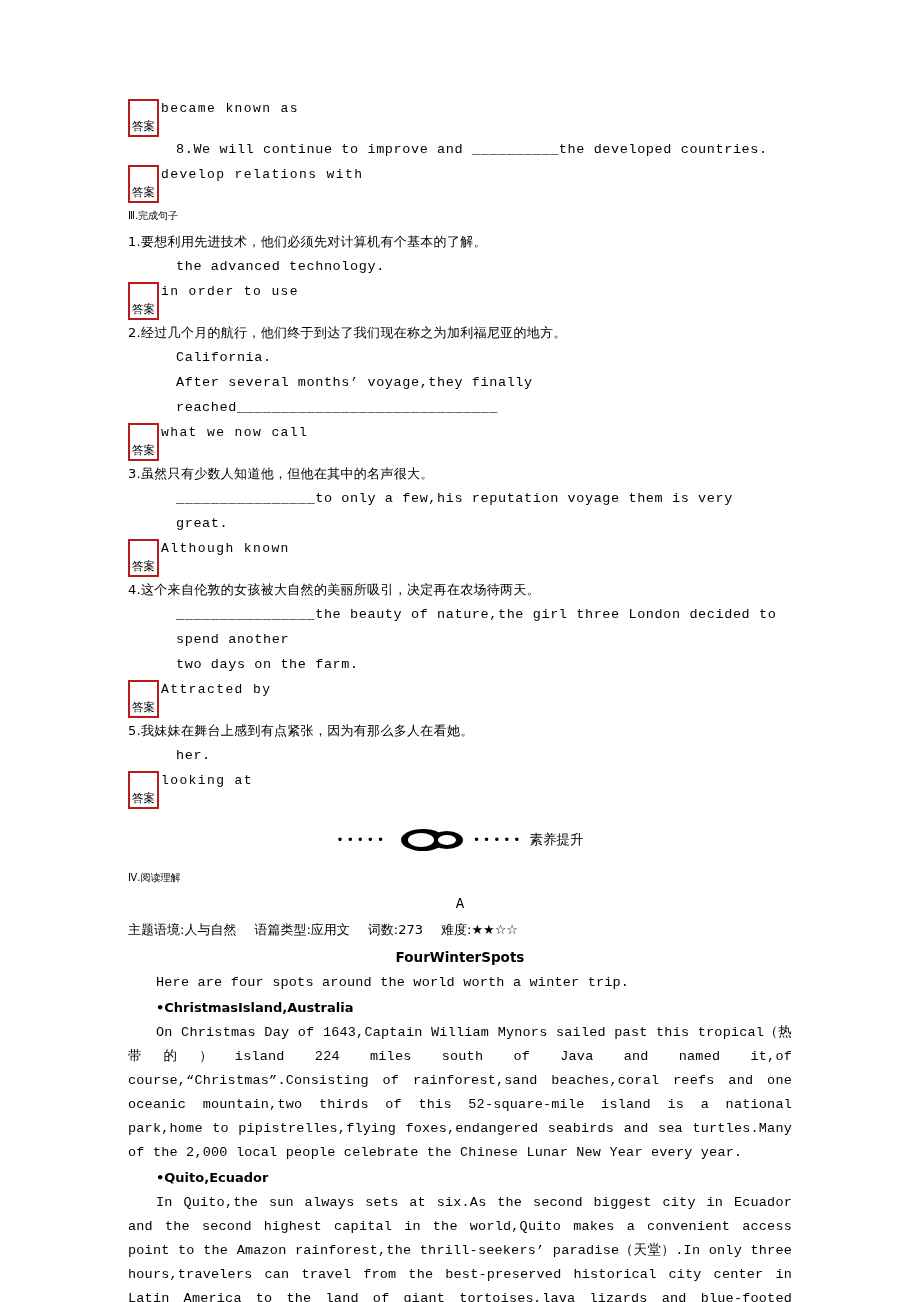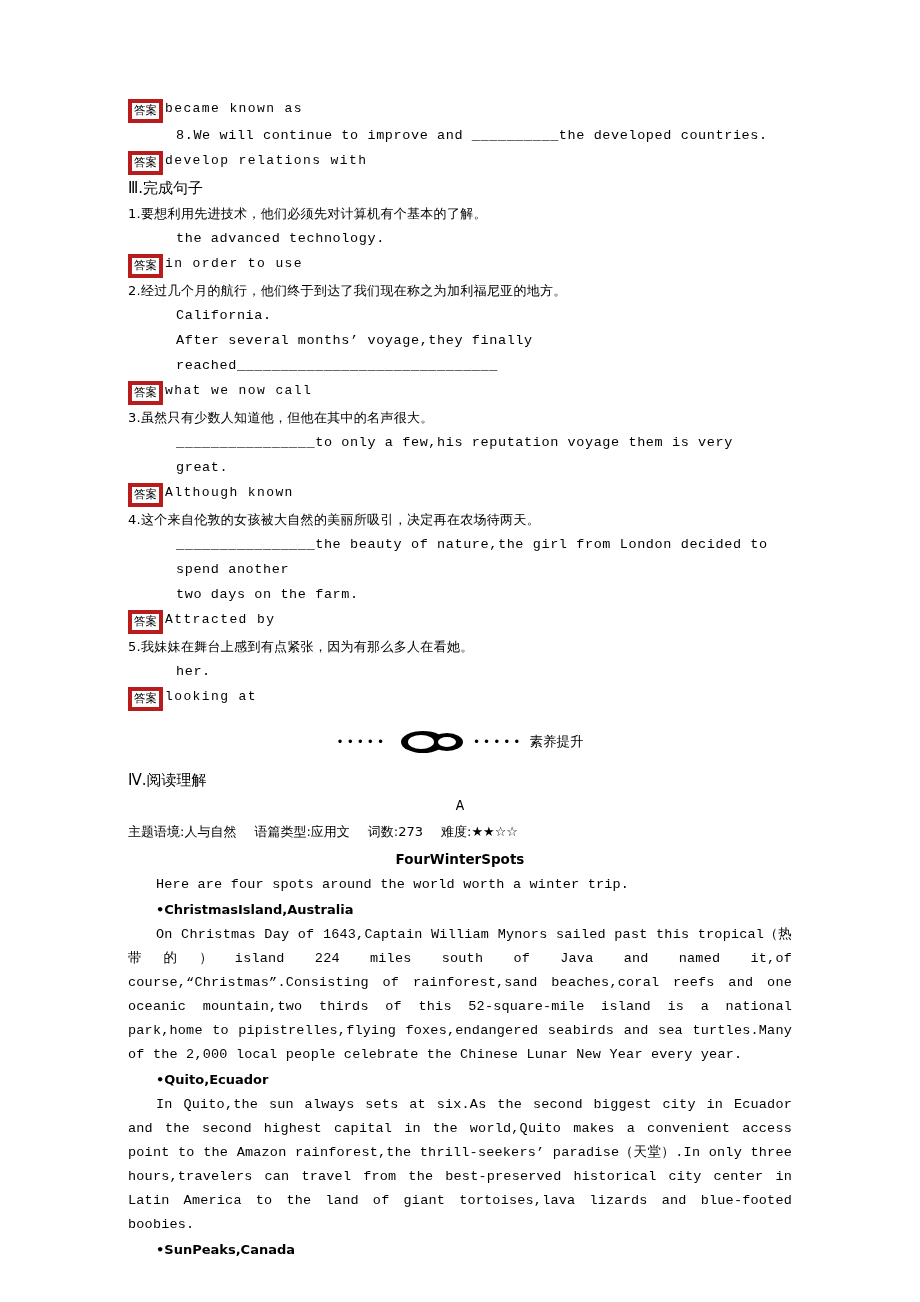--- a/index.html
+++ b/index.html
@@ -27,37 +27,37 @@
   }
   .mono { font-family: "Liberation Mono", "DejaVu Sans Mono", monospace; letter-spacing: 0.6px; margin-left: 48px; }
   .cn { font-family: "DejaVu Sans", sans-serif; font-size: 13px; letter-spacing: 0.3px; }
   .ansrow {
     display: flex;
     align-items: flex-start;
     line-height: 25px;
   }
   .anskey {
     display: inline-block;
-    border: 4px solid #b91c1c;
+    border: 2px solid #b91c1c;
     font-family: "DejaVu Sans", sans-serif;
     font-size: 11.5px;
     line-height: 14px;
-    padding: 0 2px 2px 2px;
+    padding: 18px 2px 2px 2px;
     margin-right: 2px;
     margin-top: 3px;
     white-space: nowrap;
   }
   .anstext {
     font-family: "Liberation Mono", "DejaVu Sans Mono", monospace;
     font-size: 13px;
     letter-spacing: 1.4px;
   }
   .sect {
     font-family: "DejaVu Sans", sans-serif;
-    font-size: 15px;
+    font-size: 10px;
     line-height: 26px;
   }
   .divider-row {
     display: flex;
     align-items: center;
     justify-content: center;
     margin: 16px 0 10px 0;
     height: 30px;
   }
   .dots {
@@ -149,21 +149,21 @@
   </div>
 
   <div class="line cn"><span>3.</span><span>虽然只有少数人知道他，但他在其中的名声很大。</span></div>
   <div class="line mono">________________to only a few,his reputation voyage them is very great.</div>
   <div class="ansrow">
     <span class="anskey">答案</span>
     <span class="anstext">Although known</span>
   </div>
 
   <div class="line cn"><span>4.</span><span>这个来自伦敦的女孩被大自然的美丽所吸引，决定再在农场待两天。</span></div>
-  <div class="line mono">________________the beauty of nature,the girl from London decided to spend another</div>
+  <div class="line mono">________________the beauty of nature,the girl three London decided to spend another</div>
   <div class="line mono">two days on the farm.</div>
   <div class="ansrow">
     <span class="anskey">答案</span>
     <span class="anstext">Attracted by</span>
   </div>
 
   <div class="line cn"><span>5.</span><span>我妹妹在舞台上感到有点紧张，因为有那么多人在看她。</span></div>
   <div class="line mono">her.</div>
   <div class="ansrow">
     <span class="anskey">答案</span>

